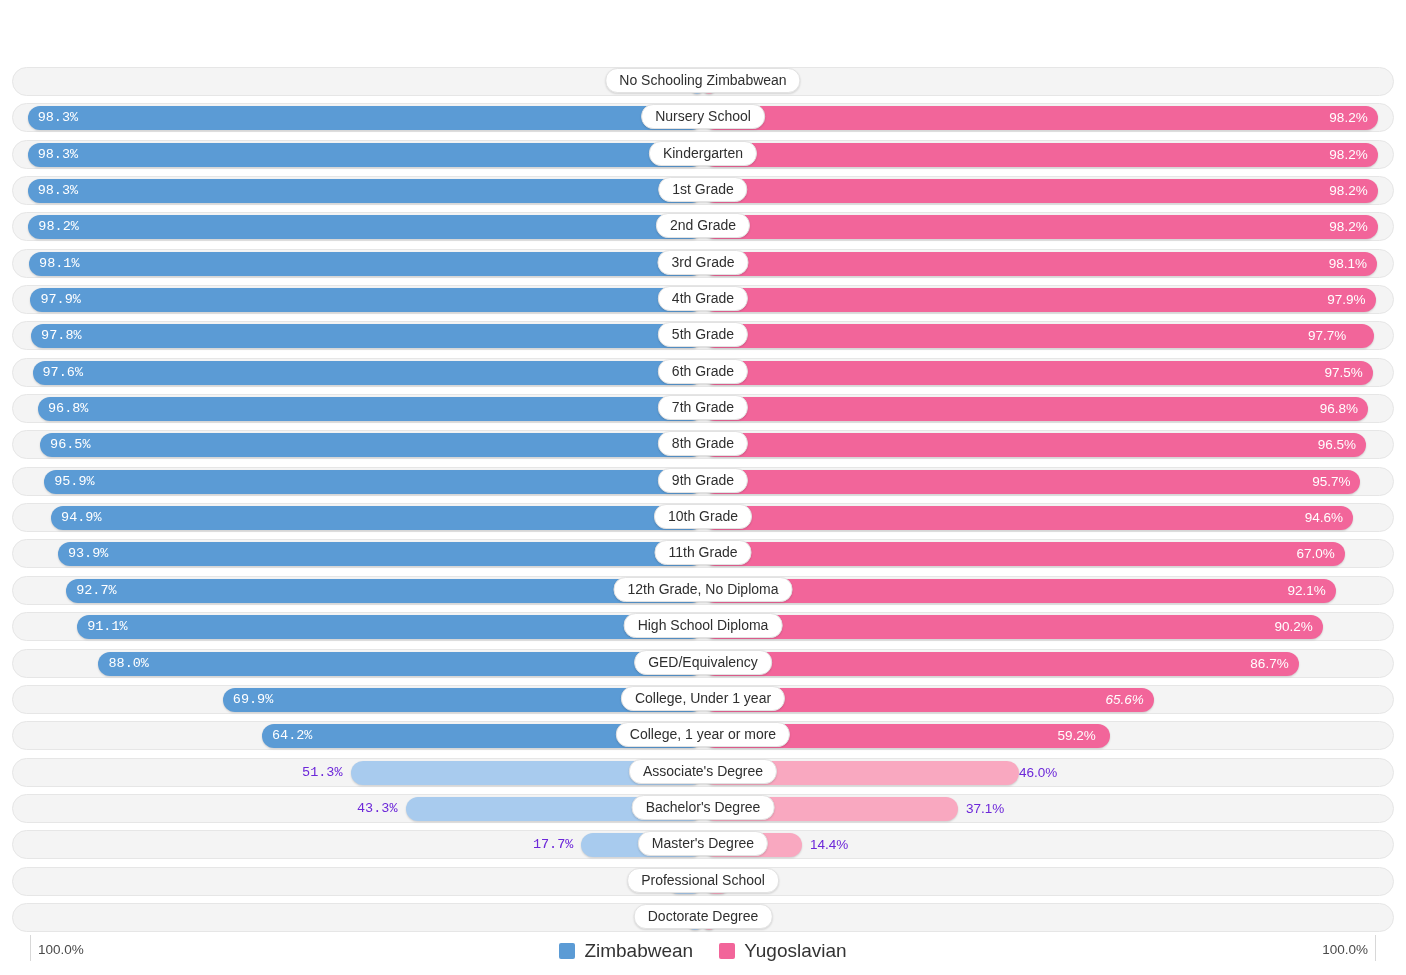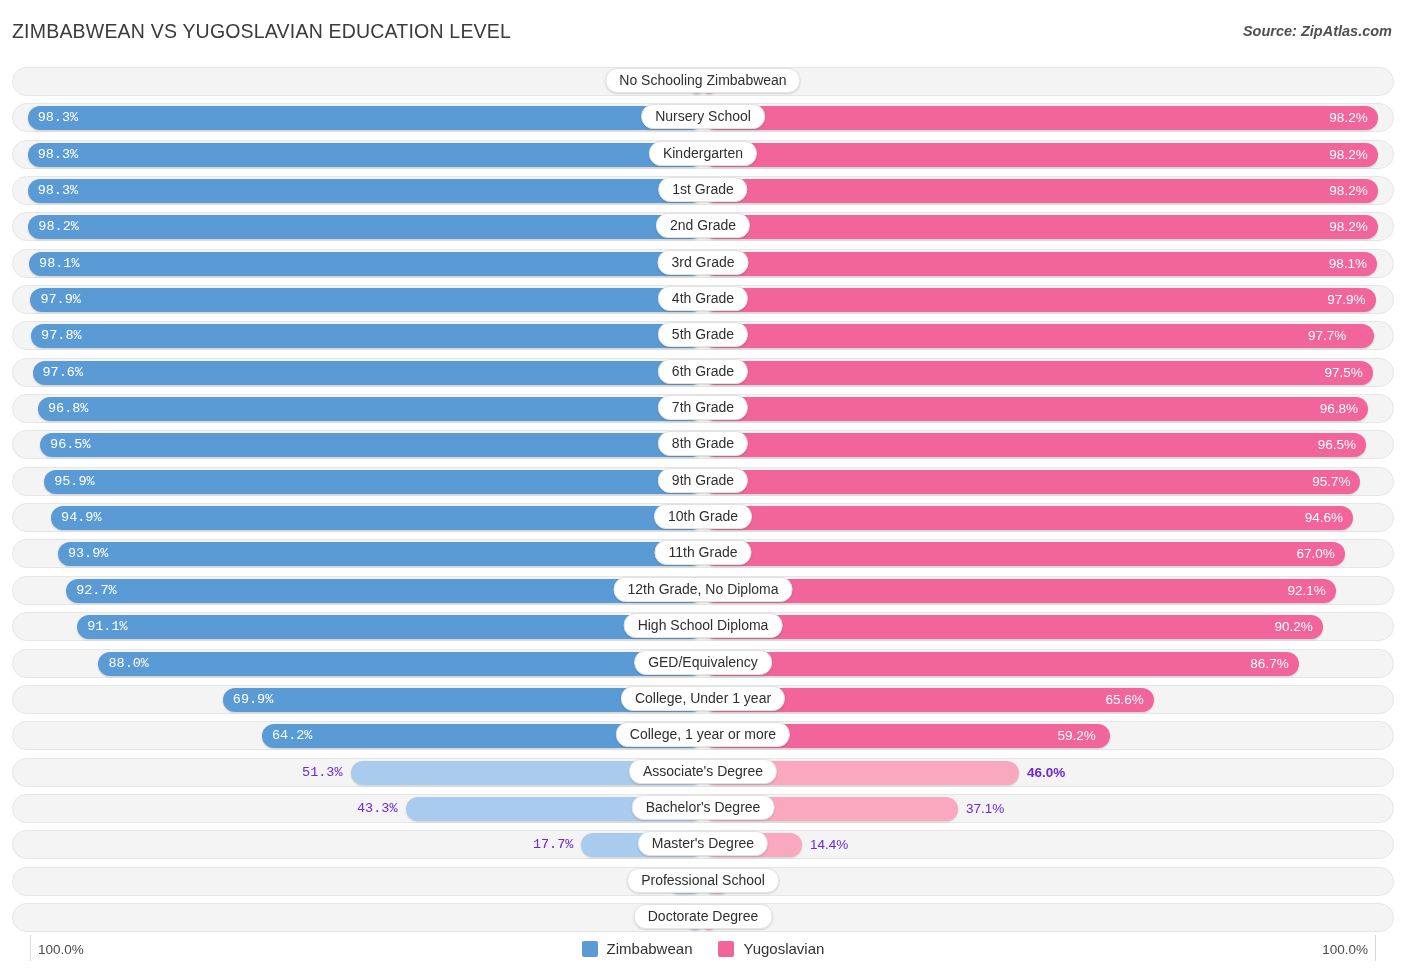--- a/index.html
+++ b/index.html
@@ -86,31 +86,27 @@
   .axis-tick{position:absolute;top:0;width:1px;height:26px;background:#d8d8d8;}
   .axis-tick.l{left:30px;}
   .axis-tick.r{right:30px;}
 
   .legend{
     position:absolute;left:0;top:5px;width:1406px;
     display:flex;justify-content:center;align-items:center;gap:26px;
   }
   .leg{display:flex;align-items:center;gap:9px;}
   .swatch{width:16px;height:16px;border-radius:2px;display:block;}
-  .leg-label{font-size:15px;color:#333333;white-space:nowrap;}
+  .leg-label{font-size:19px;color:#333333;white-space:nowrap;}
 </style>
 </head>
 <body>
 
 <div class="page">
 
-  <div class="header">
-    <div class="title">ZIMBABWEAN VS YUGOSLAVIAN EDUCATION LEVEL</div>
-    <div class="source">Source: ZipAtlas.com</div>
-  </div>
 
   <div class="chart">
     <div class="rows" id="rows">
         <div class="row">
           <div class="track"></div>
           <div class="half left">
             <div class="bar left" title="Zimbabwean: 1.7%" style="width: 1.7%; background: rgb(168, 203, 238);"></div>
             <div class="val outside l-out" style="right: 1.7%; margin-right: 8px;">1.7%</div>
           </div>
           <div class="half right">
@@ -312,21 +308,21 @@
           <div class="pill">GED/Equivalency</div>
         </div>
         <div class="row">
           <div class="track"></div>
           <div class="half left">
             <div class="bar left" title="Zimbabwean: 69.9%" style="width: 69.9%; background: rgb(91, 155, 213);"></div>
             <div class="val inside l-in" style="left: 30.1%; margin-left: 10px;">69.9%</div>
           </div>
           <div class="half right">
             <div class="bar right" title="Yugoslavian: 65.6%" style="width: 65.6%; background: rgb(242, 101, 154);"></div>
-            <div class="val inside r-in" style="right: 34.4%; margin-right: 10px;">65.6%</div>
+            <div class="val inside r-in" style="right: 34.4%; margin-right: 10px; font-style: italic;">65.6%</div>
           </div>
           <div class="pill">College, Under 1 year</div>
         </div>
         <div class="row">
           <div class="track"></div>
           <div class="half left">
             <div class="bar left" title="Zimbabwean: 64.2%" style="width: 64.2%; background: rgb(91, 155, 213);"></div>
             <div class="val inside l-in" style="left: 35.8%; margin-left: 10px;">64.2%</div>
           </div>
           <div class="half right">
@@ -336,21 +332,21 @@
           <div class="pill">College, 1 year or more</div>
         </div>
         <div class="row">
           <div class="track"></div>
           <div class="half left">
             <div class="bar left" title="Zimbabwean: 51.3%" style="width: 51.3%; background: rgb(168, 203, 238);"></div>
             <div class="val outside l-out" style="right: 51.3%; margin-right: 8px;">51.3%</div>
           </div>
           <div class="half right">
             <div class="bar right" title="Yugoslavian: 46.0%" style="width: 46%; background: rgb(249, 168, 192);"></div>
-            <div class="val outside r-out" style="left: 46%; margin-left: 8px; font-weight: bold;">46.0%</div>
+            <div class="val outside r-out" style="left: 46%; ">46.0%</div>
           </div>
           <div class="pill">Associate's Degree</div>
         </div>
         <div class="row">
           <div class="track"></div>
           <div class="half left">
             <div class="bar left" title="Zimbabwean: 43.3%" style="width: 43.3%; background: rgb(168, 203, 238);"></div>
             <div class="val outside l-out" style="right: 43.3%; margin-right: 8px;">43.3%</div>
           </div>
           <div class="half right">

